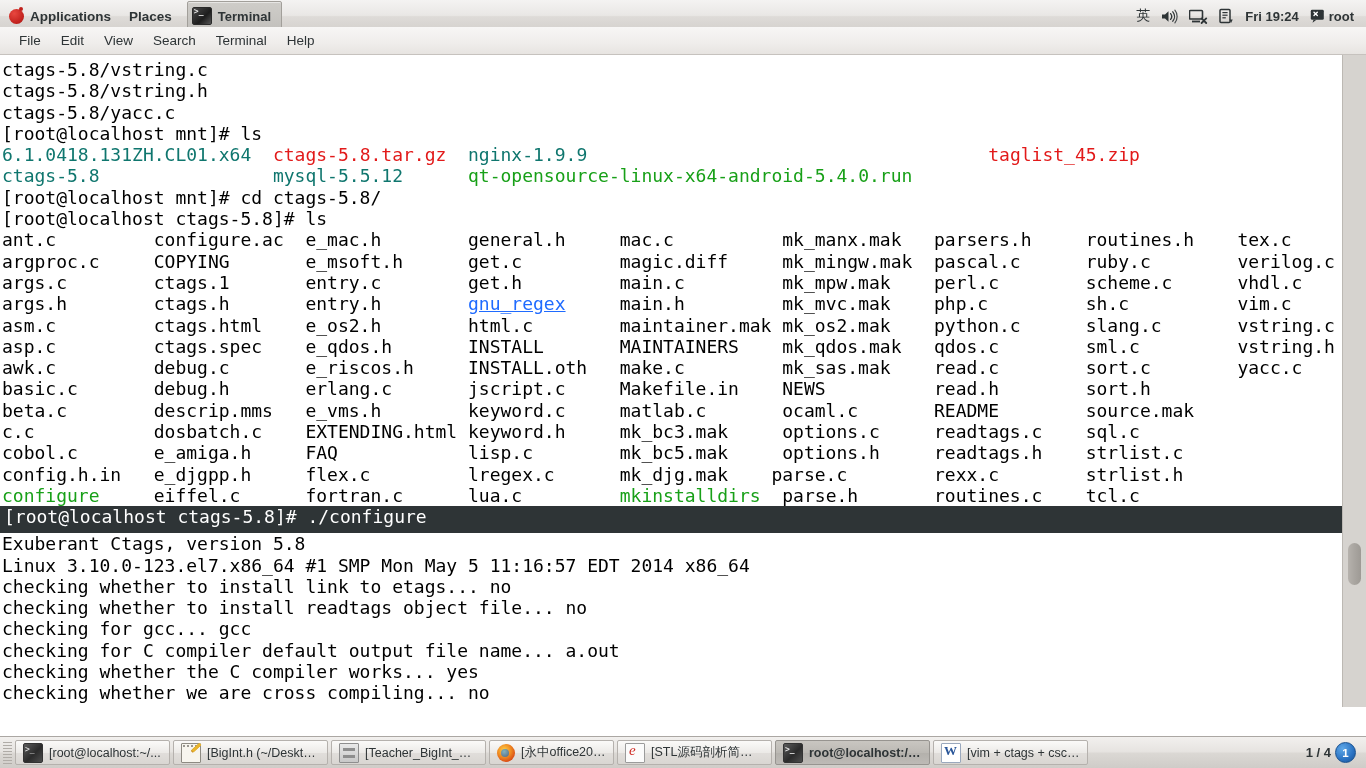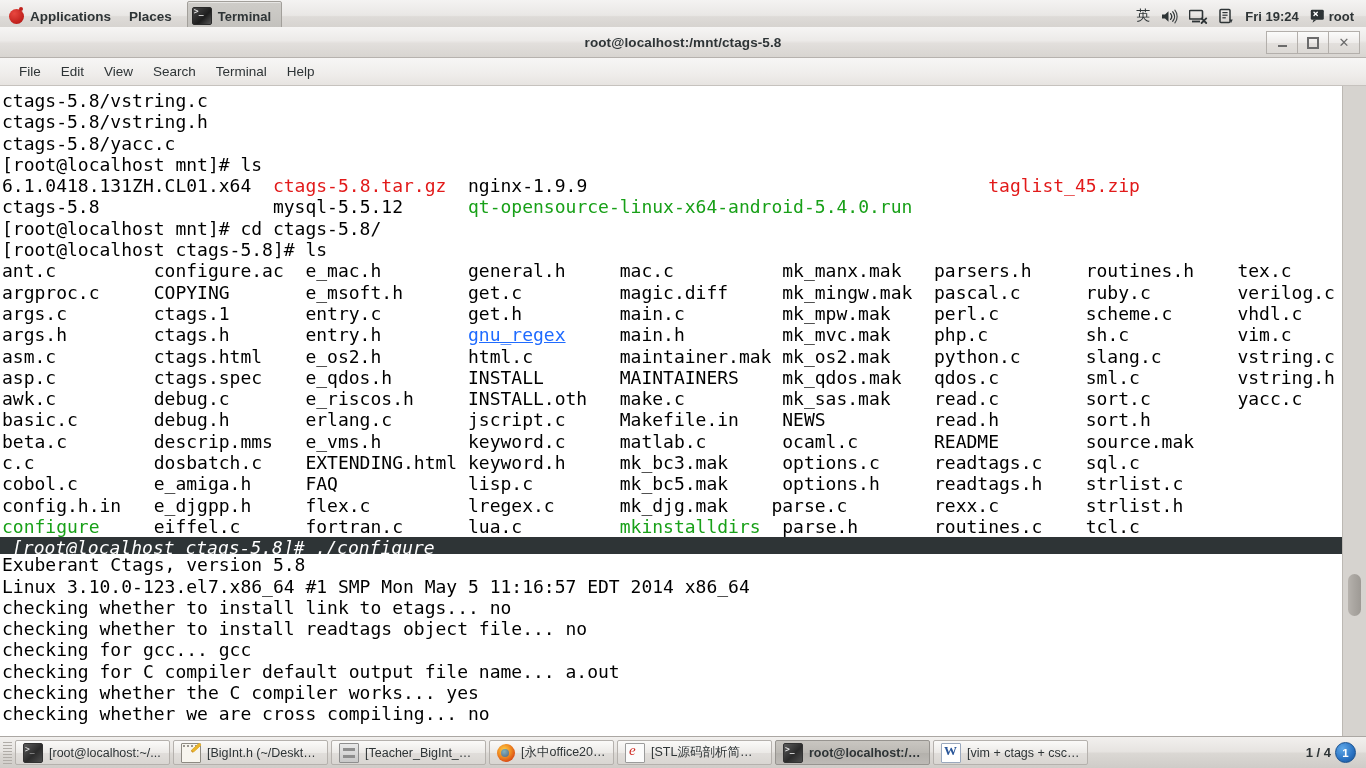--- a/index.html
+++ b/index.html
@@ -180,34 +180,33 @@
     padding: 4px 0 0 2px;
     box-sizing: border-box;
     font-family: "DejaVu Sans Mono", "Liberation Mono", monospace;
     font-size: 18px;
     line-height: 21.3px;
     color: #000000;
     white-space: pre;
     letter-spacing: 0px;
   }
   .tl { display: block; height: 21.3px; }
-  .blue   { color: #000000; }
+  .blue   { color: #0f766e; }
   .blue-link { color: #1f6bff; text-decoration: underline; }
   .red    { color: #e21a1a; }
   .green  { color: #18a018; }
   .hl {
     display: block;
     background: #2e3436;
     color: #ffffff;
-    height: 17px;
+    height: 27px;
     width: 1342px;
     margin-left: -2px;
-    padding-left: 12px;
+    padding-left: 4px;
     box-sizing: content-box;
-    font-style: italic;
   }
 
   
   #term-scroll {
     position: absolute;
     top: 0; right: 0;
     width: 24px;
     height: 652px;
     background: #d6d3cf;
     border-left: 1px solid #bcb8b3;
@@ -436,34 +435,20 @@
           <path d="M3.5 10.8l-1 3 4-3z" fill="#2e3436"></path>
           <path d="M4 3.2l3.3 3.3M7.3 3.2L4 6.5" stroke="#ffffff" stroke-width="1.4" stroke-linecap="round"></path>
         </svg>
         <span class="user-name">root</span>
       </div>
     </div>
   </div>
 
   <div id="term-window">
 
-    <div id="titlebar">
-      <span id="window-title">root@localhost:/mnt/ctags-5.8</span>
-      <div id="win-controls">
-        <div class="win-btn">
-          <span class="glyph glyph-min"></span>
-        </div>
-        <div class="win-btn">
-          <span class="glyph glyph-max"></span>
-        </div>
-        <div class="win-btn">
-          <span class="glyph glyph-close">✕</span>
-        </div>
-      </div>
-    </div>
 
     <div id="menubar">
       <div class="menu-item">File</div>
       <div class="menu-item">Edit</div>
       <div class="menu-item">View</div>
       <div class="menu-item">Search</div>
       <div class="menu-item">Terminal</div>
       <div class="menu-item">Help</div>
     </div>
 

